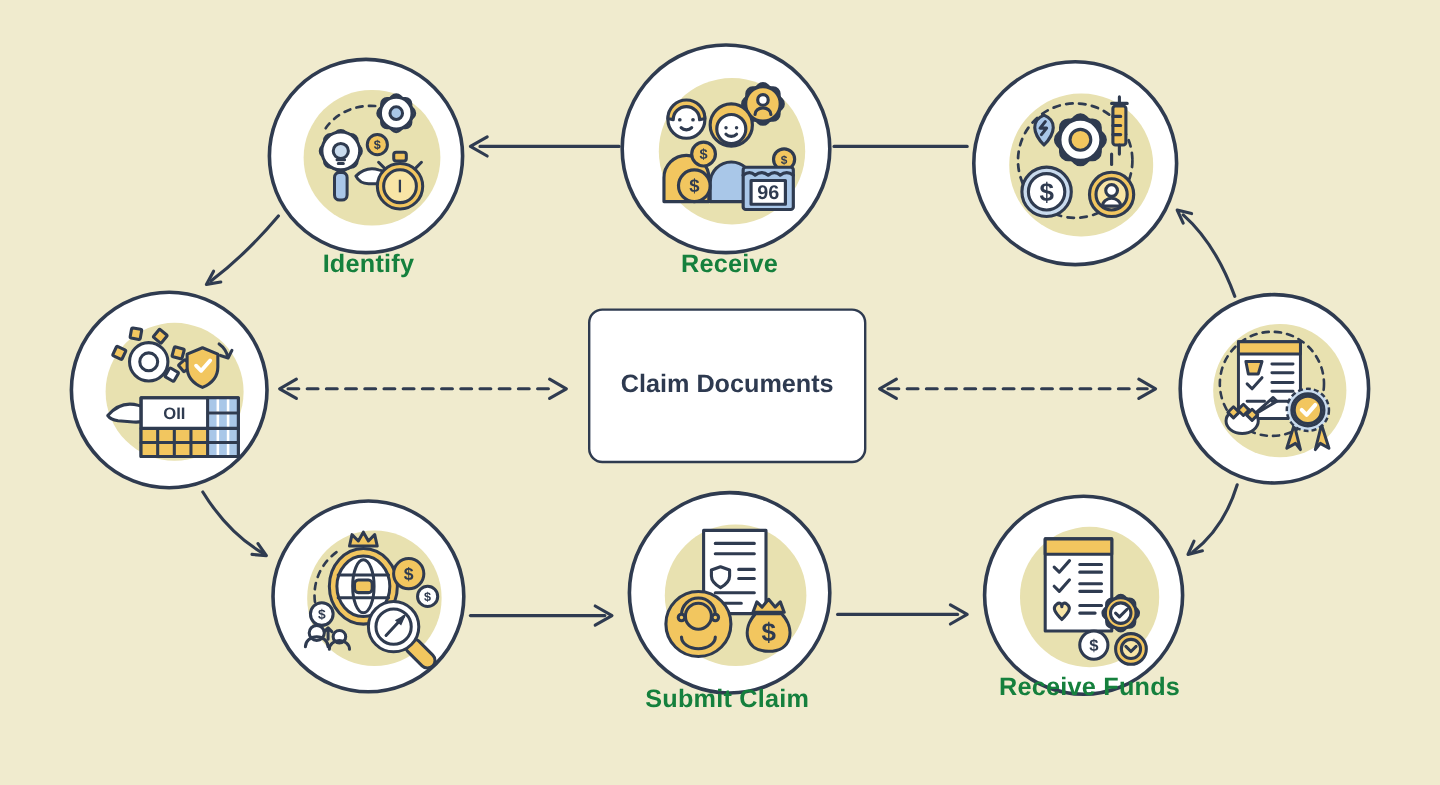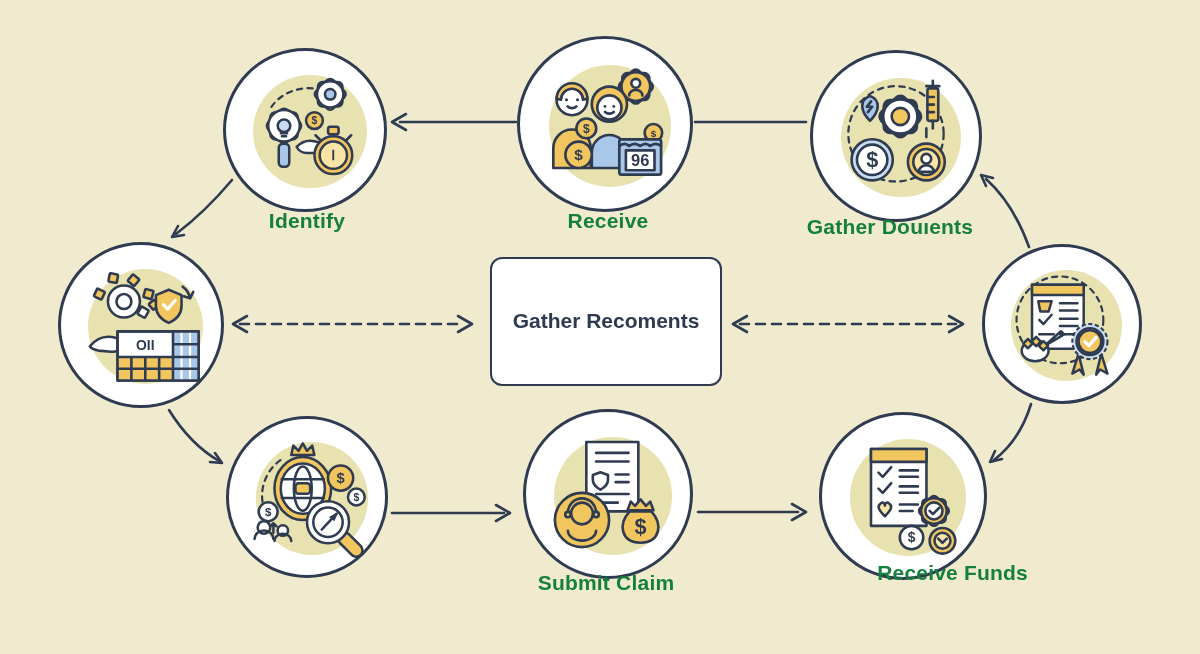--- a/index.html
+++ b/index.html
@@ -192,21 +192,20 @@
       </g>
       <g transform="translate(88,84)">
         <path class="ic" d="M0,-23 v-8"></path>
         <circle r="17" class="fy ic"></circle>
         <circle r="12" class="fpy ic"></circle>
         <circle cy="-3" r="4.5" class="fw ic"></circle>
         <path class="fw ic" d="M-7,9 a7,6 0 0 1 14,0 z"></path>
       </g>
     </svg>
   </div>
-  <div class="nlabel" style="left:770px;top:215px;">Gather Douıents</div>
 
   <div class="node" style="left:58px;top:242px;width:166px;height:166px;text-decoration:underline;">
     <div class="blob"></div>
     <svg width="128" height="128" viewBox="0 0 120 120">
       <g transform="translate(44,38)">
         <circle r="15" class="fw ic"></circle>
           <circle r="7" class="fw ic"></circle>
         <rect x="-4" y="-4" width="8" height="8" rx="1" class="fy ic" transform="translate(-23,-7) rotate(25)"></rect>
         <rect x="-4" y="-4" width="8" height="8" rx="1" class="fy ic" transform="translate(-10,-22) rotate(10)"></rect>
         <rect x="-4" y="-4" width="8" height="8" rx="1" class="fy ic" transform="translate(9,-20) rotate(40)"></rect>
@@ -354,19 +353,19 @@
           <circle r="11" class="fw ic" stroke-width="2.6"></circle>
           <text class="tx" font-size="13" text-anchor="middle" y="4.5">$</text>
         </g>
       <g transform="translate(97,102)">
         <circle r="12" class="fy ic" stroke-width="2.6"></circle>
         <circle r="7.5" class="fpy ic" stroke-width="2"></circle>
         <path class="ic" d="M-4,-2 l4,4 4,-4"></path>
       </g>
     </svg>
   </div>
-  <div class="nlabel" style="left:788px;top:561px;text-align:right;">Receive Funds</div>
+  <div class="nlabel" style="left:788px;top:561px;">Receive Funds</div>
 
   <div id="centerbox">
-    <div>Gather Recoments</div>
+    <div>Claim Documents</div>
   </div>
 
 </div>
 
 </body></html>

